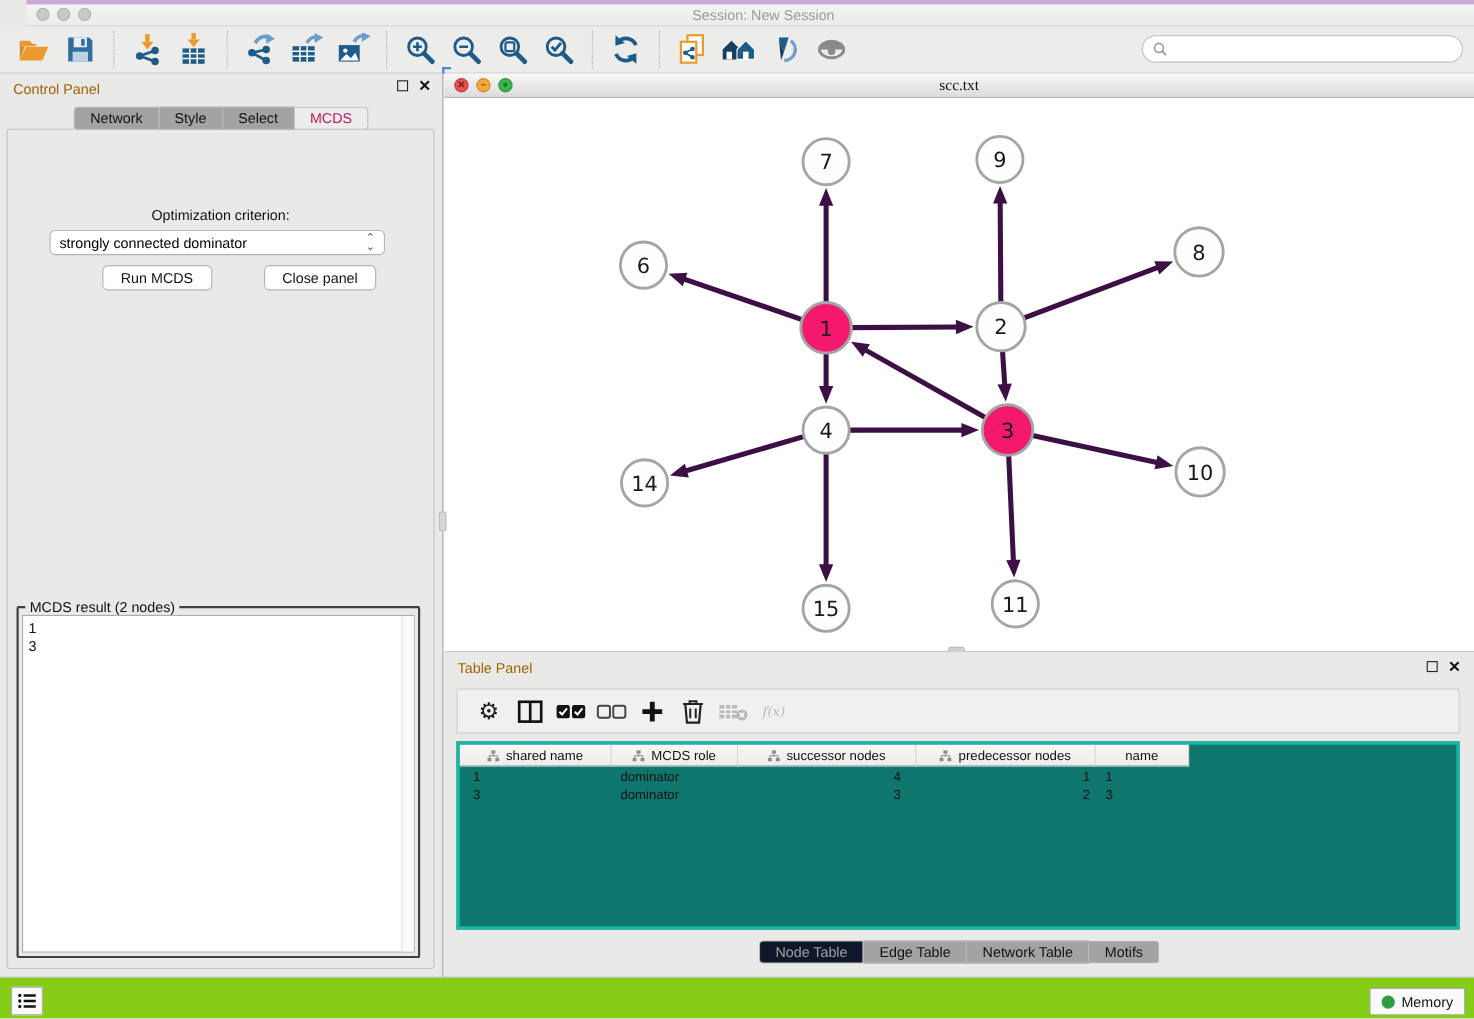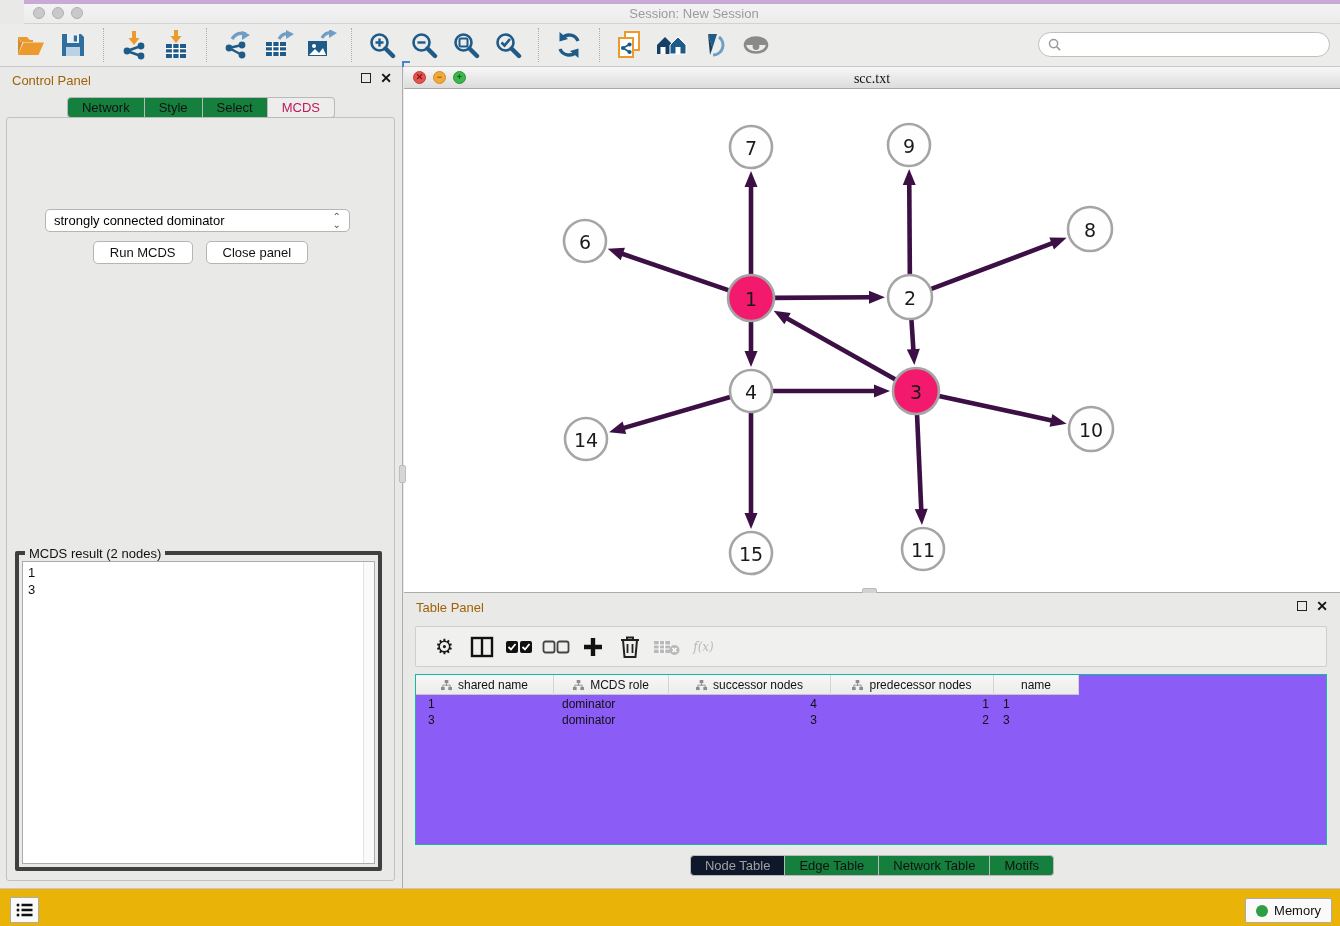--- a/index.html
+++ b/index.html
@@ -26,36 +26,36 @@
 
   
   .control-panel { position:absolute; left:0; top:67px; width:403px; height:821px;
     background:#E9E9E7; border-right:1px solid #ADADAD; }
   .cp-header { position:absolute; left:0; top:0; width:100%; height:26px; }
   .panel-title { position:absolute; left:12px; top:6px; font-size:13px; color:#a16207; }
   .panel-btns { position:absolute; right:10px; top:6px; display:flex; gap:9px; align-items:center; }
   .float-box { width:10px; height:10px; border:1.6px solid #222; }
   .close-x { font-size:14px; font-weight:bold; color:#111; line-height:10px; }
   .cp-tabs { position:absolute; left:0; top:30px; width:100%; display:flex; justify-content:center; z-index:3; }
-  .tab { font-size:13px; color:#111; background:#15803d; border:1px solid #B9B9B9; border-left:none;
+  .tab { font-size:13px; color:#111; background:#a3a3a3; border:1px solid #B9B9B9; border-left:none;
     padding:3px 14px; height:21px; display:flex; align-items:center; }
   .tab:first-child { border-left:1px solid #B9B9B9; border-radius:4px 0 0 4px; }
   .tab:last-child { border-radius:0 4px 4px 0; }
   .cp-tabs .tab.active { background:#EDEDEB; color:#be185d; }
   .cp-content { position:absolute; left:6px; right:7px; top:50px; bottom:7px;
     background:#E9E9E7; border:1px solid #C2C2C2; border-radius:3px; }
   .opt-label { position:absolute; left:0; width:100%; top:70px; text-align:center; font-size:13px; color:#111; }
   .dropdown { position:absolute; left:38px; right:44px; top:91px; height:23px; background:#FFF;
     border:1px solid #B5B5B5; border-radius:5px; display:flex; align-items:center; padding:0 8px; font-size:13px; }
   .dd-stepper { margin-left:auto; font-size:10px; color:#555; line-height:8px; text-align:center; }
   .cp-buttons { position:absolute; left:0; width:100%; top:123px; display:flex; justify-content:center; gap:13px; }
   .btn { background:#FFF; border:1px solid #B5B5B5; border-radius:5px; font-size:13px;
-    padding:3px 16px; height:23px; display:flex; align-items:center; color:#111; }
+    padding:3px 16px; height:23px; display:flex; align-items:center; color:#111;margin-left:34px; }
   .result-group { position:absolute; left:8px; right:12px; top:433px; bottom:9px;
-    border:4px solid #404040; border-radius:2px; }
+    border:2px solid #404040; border-radius:2px; }
   .result-label { position:absolute; left:6px; top:-9px; background:#E9E9E7; padding:0 4px; font-size:13px; color:#111; }
   .result-area { position:absolute; left:3px; right:3px; top:6px; bottom:3px; background:#FFF;
     border:1px solid #ABABAB; font-size:13px; color:#111; padding:2px 5px; white-space:pre-line; line-height:17px; }
   .result-scroll { position:absolute; right:0; top:0; bottom:0; width:11px; background:#FAFAFA; border-left:1px solid #E2E2E2; }
 
   
   .net-window { position:absolute; left:404px; top:67px; width:936px; height:526px;
     background:#FFF; border-bottom:1px solid #ADADAD; }
   .net-titlebar { position:absolute; left:0; top:0; width:100%; height:22px;
     background:linear-gradient(#F7F7F7,#DCDCDC); border-bottom:1px solid #A8A8A8; }
@@ -70,34 +70,34 @@
   .focus-corner { position:absolute; left:-2px; top:-6px; width:8px; height:6px;
     border-left:2px solid #4A82D8; border-top:2px solid #4A82D8; }
   .splitter-v { position:absolute; left:-5px; top:398px; width:7px; height:18px; background:#D6D6D4; border:1px solid #BDBDBD; border-radius:2px; }
   .splitter-h { position:absolute; left:458px; bottom:-4px; width:15px; height:8px; background:#D2D2D0; border:1px solid #BDBDBD; border-radius:2px; }
 
   
   .table-panel { position:absolute; left:404px; top:593px; width:936px; height:295px; background:#E9E9E7; }
   .tp-toolbar { position:absolute; left:11px; right:13px; top:33px; height:41px; background:#F0F0EE;
     border:1px solid #CFCFCD; border-radius:2px; display:flex; align-items:center; padding:0 10px; }
   .tp-ticon { width:37px; height:30px; display:flex; align-items:center; justify-content:center; }
-  .tp-table { position:absolute; left:11px; right:13px; top:81px; bottom:43px; background:#8b5cf6; border:1px solid #14b8a6; }
+  .tp-table { position:absolute; left:11px; right:13px; top:81px; bottom:43px; background:#0f766e; border:3px solid #14b8a6; }
   .thead { position:absolute; left:0; top:0; height:20px; display:flex;
     background:linear-gradient(#F7F7F7,#ECECEA); border-bottom:1px solid #C6C6C6; }
   .th { display:flex; align-items:center; justify-content:center; gap:6px; font-size:12px; color:#111;
     border-right:1px solid #D4D4D2; height:20px; }
   .trow { display:flex; height:16px; font-size:12px; color:#111; }
   .td { height:16px; line-height:16px; overflow:hidden; }
   .tp-tabs { position:absolute; left:0; width:100%; bottom:12px; display:flex; justify-content:center; }
   .tp-tabs .tab { height:21px; }
   .tp-tabs .tab.active { background:#0f172a; color:#A0A0A0; }
 
   
   .statusbar { position:absolute; left:0; top:888px; width:1340px; height:38px;
-    background:#eab308; border-top:1px solid #C6C6C6; }
+    background:#84cc16; border-top:1px solid #C6C6C6; }
   .list-btn { position:absolute; left:10px; top:8px; width:29px; height:26px; background:#FAFAFA;
     border:1px solid #ABABAB; display:flex; align-items:center; justify-content:center; }
   .memory-btn { position:absolute; right:8px; top:9px; height:25px; background:#FAFAFA; border:1px solid #ABABAB;
     border-radius:2px; display:flex; align-items:center; gap:6px; padding:0 10px; font-size:13px; color:#111; }
   .mem-dot { width:12px; height:12px; border-radius:50%; }
 
   svg { display:block; }
 </style>
 </head>
 <body>
@@ -267,20 +267,21 @@
         <div class="close-x">✕</div>
       </div>
     </div>
     <div class="cp-tabs" id="cp-tabs">
         <div class="tab">Network</div>
         <div class="tab">Style</div>
         <div class="tab">Select</div>
         <div class="tab active">MCDS</div>
       </div>
     <div class="cp-content">
+      <div class="opt-label">Optimization criterion:</div>
       <div class="dropdown">
         <span>strongly connected dominator</span>
         <span class="dd-stepper">⌃<br>⌄</span>
       </div>
       <div class="cp-buttons">
         <div class="btn">Run MCDS</div>
         <div class="btn">Close panel</div>
       </div>
       <div class="result-group">
         <div class="result-label">MCDS result (2 nodes)</div>

